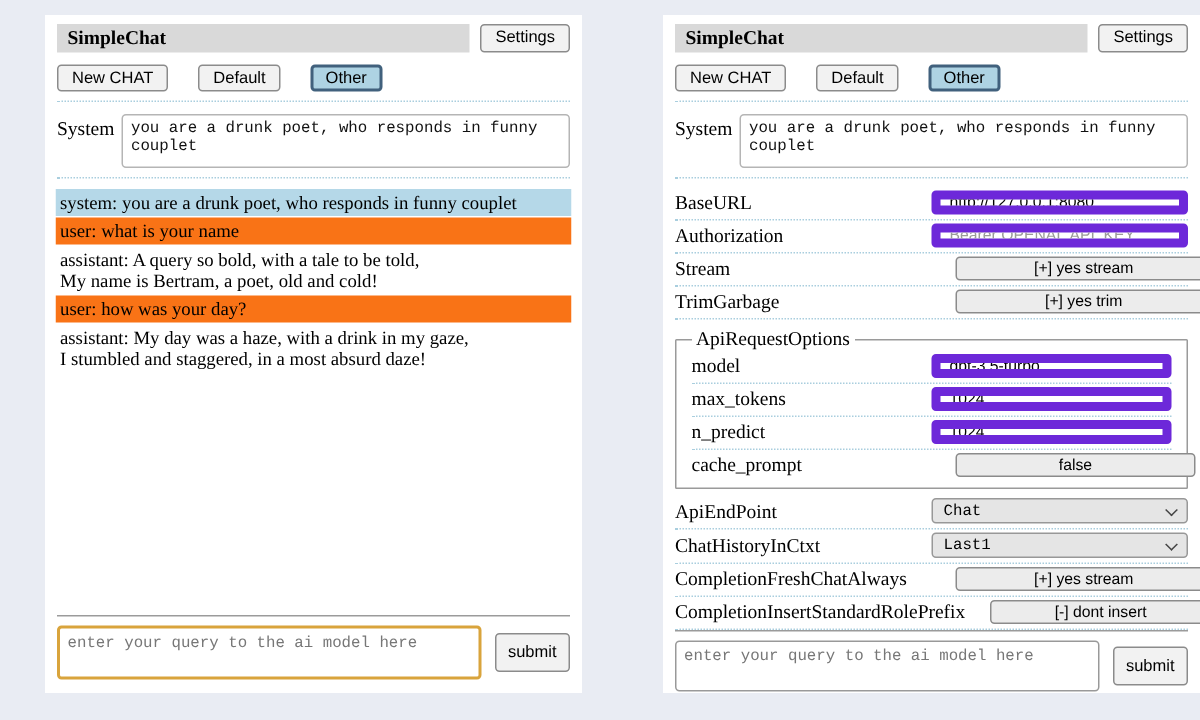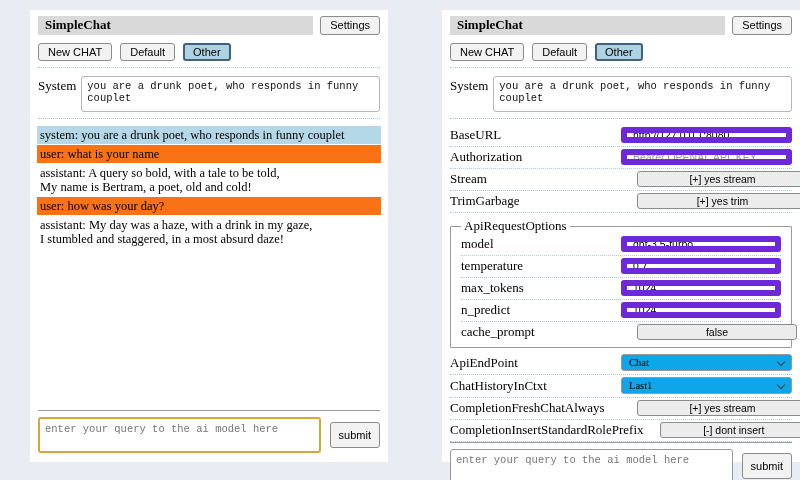--- a/index.html
+++ b/index.html
@@ -18,21 +18,21 @@
   .title{
     flex:1;background:#d9d9d9;font-weight:bold;font-size:13px;
     padding:1px 7px 2px;color:#000;
   }
   .btn{
     font-family:"Liberation Sans", sans-serif;font-size:11px;color:#000;
     background:#f2f2f2;border:1px solid #8b8b8b;border-radius:3px;
     padding:1px 9px;line-height:1.3;cursor:pointer;
   }
   .sessions{
-    display:flex;gap:8px;margin:8px 8px 0;padding-bottom:6px;
+    display:flex;gap:20px;margin:8px 8px 0;padding-bottom:6px;
     border-bottom:1px dotted #a9cede;
   }
   .btn.selected{
     background:#aed3e3;border:2px solid #41617d;padding:0 8px;
   }
   .sysrow{
     display:flex;gap:5px;margin:8px 8px 0;padding-bottom:6px;
     border-bottom:1px dotted #a9cede;font-size:13px;
   }
   .sysrow label{padding-top:2px;}
@@ -60,22 +60,22 @@
     border:6px solid #6d28d9;border-radius:3px;padding:1px 6px;outline:none;
   }
   .sinput::placeholder{color:#9a9a9a;}
   .sbtn{
     width:100%;box-sizing:border-box;height:16px;
     font-family:"Liberation Sans", sans-serif;font-size:10.5px;color:#000;
     background:#ececec;border:1px solid #8b8b8b;border-radius:3px;
     padding:0;cursor:pointer;margin-left:16px;
   }
   .sselect{
-    width:100%;box-sizing:border-box;height:17px;background:#0ea5e9;
-    font-family:Liberation Serif, serif;font-size:10.5px;color:#000;
+    width:100%;box-sizing:border-box;height:17px;background:#e5e5e5;
+    font-family:Liberation Mono, monospace;font-size:10.5px;color:#000;
     border:1px solid #989898;border-radius:3px;cursor:pointer;
     display:flex;align-items:center;justify-content:space-between;padding:0 7px;
   }
   .chev{
     width:5px;height:5px;border-right:1.5px solid #444;border-bottom:1.5px solid #444;
     transform:rotate(45deg);margin-top:-2px;flex:0 0 auto;
   }
   fieldset.aro{
     margin:5px 0 4px;border:1px solid #9a9a9a;border-radius:1px;
     padding:0 10px 4px;
@@ -163,24 +163,20 @@
         <button class="sbtn">[+] yes trim</button>
       </div>
 
       <fieldset class="aro">
         <legend>ApiRequestOptions</legend>
         <div class="srow">
           <div class="slabel">model</div>
           <input class="sinput" value="gpt-3.5-turbo" style="">
         </div>
         <div class="srow">
-          <div class="slabel">temperature</div>
-          <input class="sinput" value="0.7" style="">
-        </div>
-        <div class="srow">
           <div class="slabel">max_tokens</div>
           <input class="sinput" value="1024" style="">
         </div>
         <div class="srow">
           <div class="slabel">n_predict</div>
           <input class="sinput" value="1024" style="">
         </div>
         <div class="srow" style="border-bottom:none;">
           <div class="slabel">cache_prompt</div>
           <button class="sbtn">false</button>

